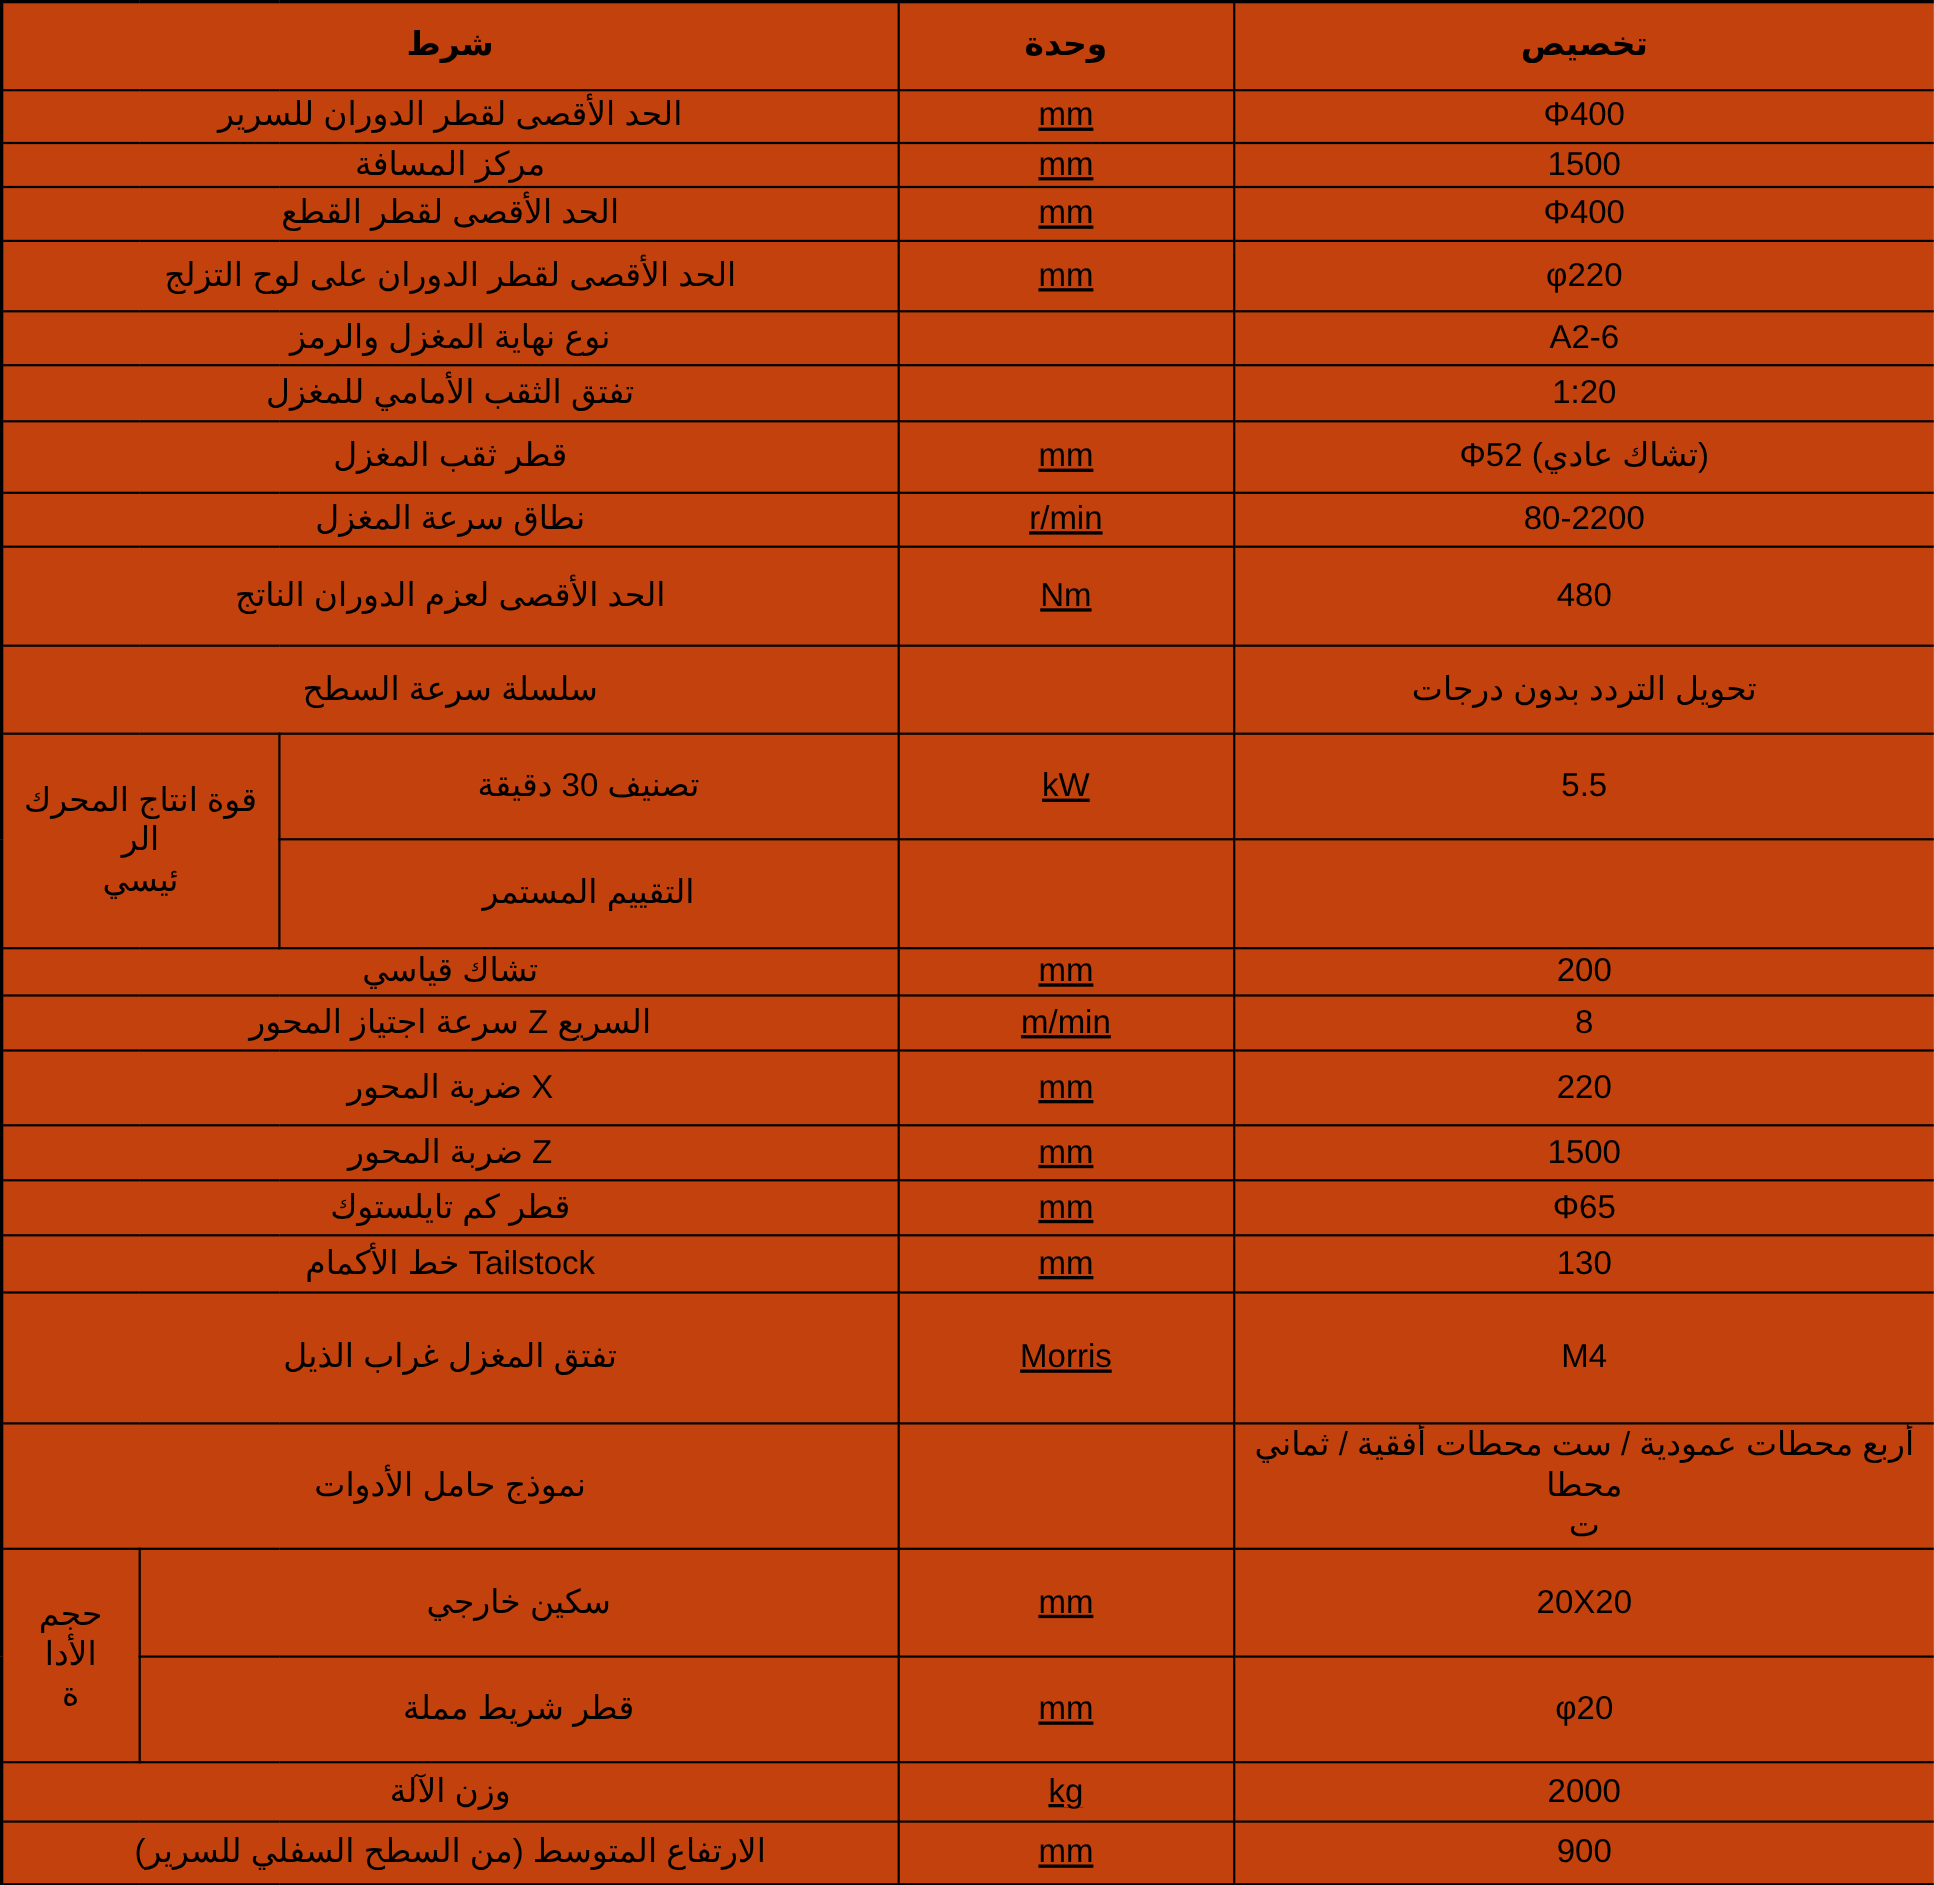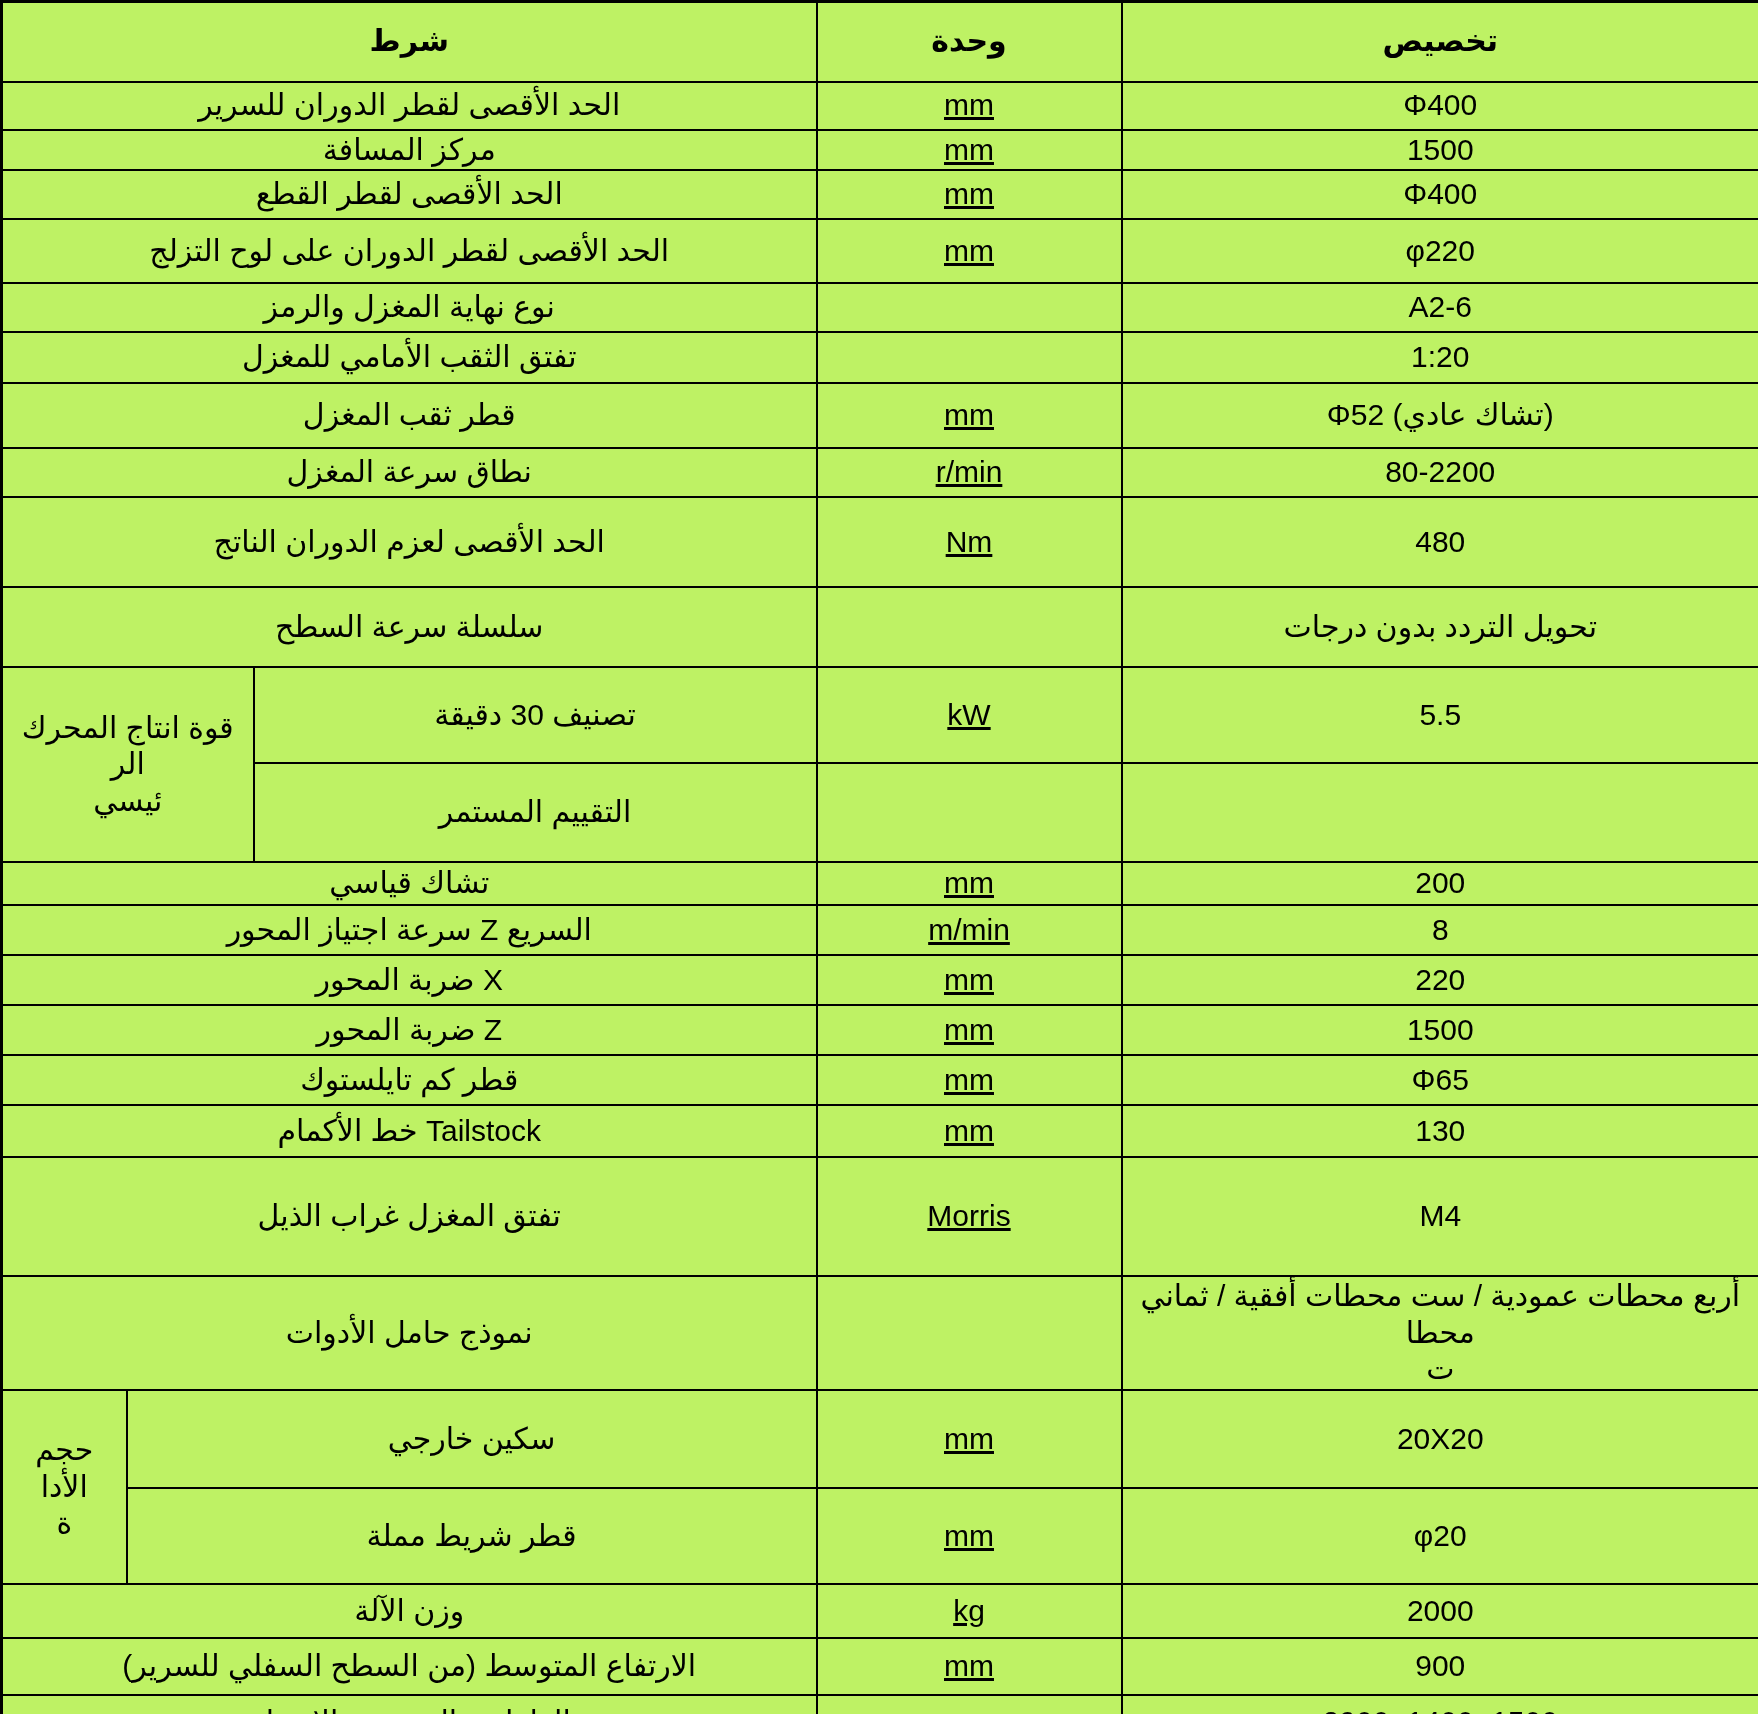--- a/index.html
+++ b/index.html
@@ -5,21 +5,21 @@
   html, body {
     margin: 0;
     padding: 0;
     background: #ffffff;
     font-family: "Liberation Sans", "DejaVu Sans", sans-serif;
     color: #000;
   }
   .page {
     width: 1758px;
     height: 1714px;
-    background: #bef264;
+    background: #c2410c;
     box-sizing: border-box;
   }
   table.spec {
     border-collapse: collapse;
     table-layout: fixed;
     width: 1758px;
     border: 3px solid #000;
   }
   table.spec th,
   table.spec td {
@@ -131,21 +131,21 @@
         <tr style="height: 43px;">
           <td class="cond" dir="rtl" colspan="3">تشاك قياسي</td>
           <td class="unit" dir="ltr">mm</td>
           <td class="spec-val" dir="ltr">200</td>
         </tr>
         <tr style="height: 50px;">
           <td class="cond" dir="rtl" colspan="3">السريع Z سرعة اجتياز المحور</td>
           <td class="unit" dir="ltr">m/min</td>
           <td class="spec-val" dir="ltr">8</td>
         </tr>
-        <tr style="height: 50px;">
+        <tr style="height: 68px;">
           <td class="cond" dir="rtl" colspan="3">X ضربة المحور</td>
           <td class="unit" dir="ltr">mm</td>
           <td class="spec-val" dir="ltr">220</td>
         </tr>
         <tr style="height: 50px;">
           <td class="cond" dir="rtl" colspan="3">Z ضربة المحور</td>
           <td class="unit" dir="ltr">mm</td>
           <td class="spec-val" dir="ltr">1500</td>
         </tr>
         <tr style="height: 50px;">

